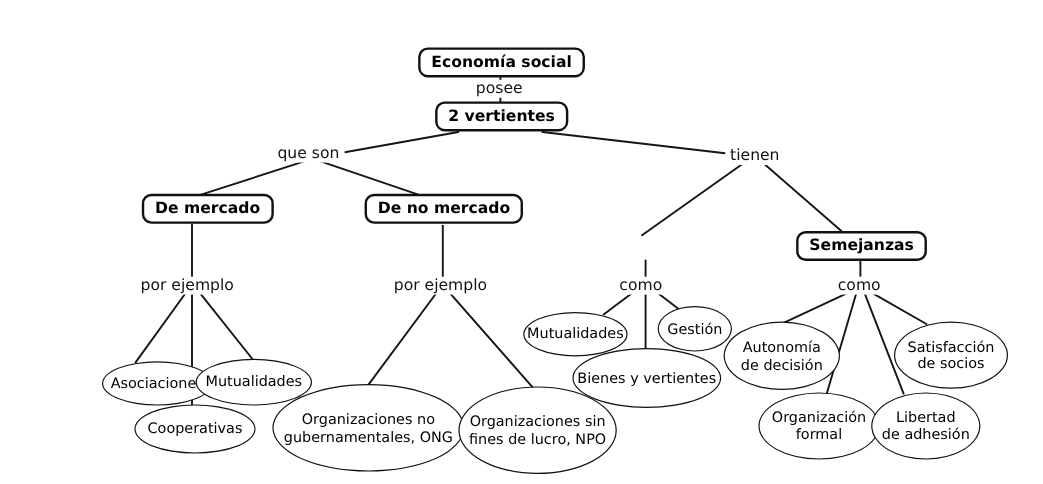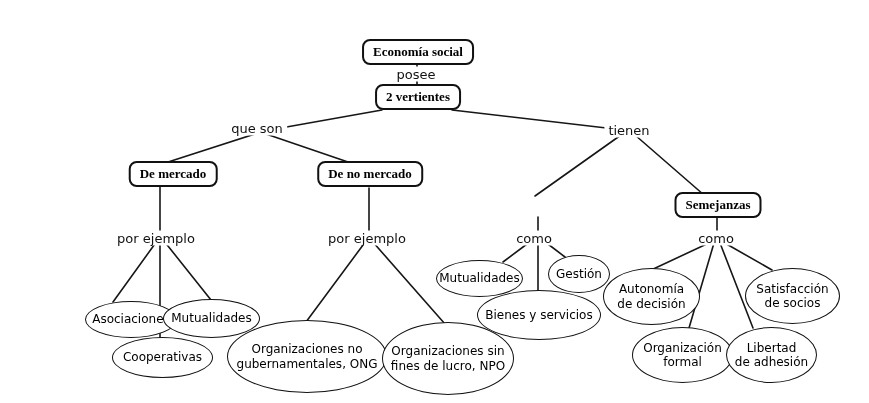--- a/index.html
+++ b/index.html
@@ -27,21 +27,20 @@
     transform: translate(-50%, -50%);
     background: #ffffff;
     border: 2px solid #111111;
     border-radius: 8px;
     padding: 3px 9px;
     font-size: 13px;
     font-weight: bold;
     white-space: pre;
     text-align: center;
     z-index: 3;
-    font-family: Liberation Serif, serif;
   }
   .ell {
     position: absolute;
     background: #ffffff;
     border: 1.5px solid #111111;
     border-radius: 50%;
     display: flex;
     align-items: center;
     justify-content: center;
     text-align: center;
@@ -106,21 +105,21 @@
 
   <div class="ell" style="left:85px;  top:301px; width:90px;  height:35px">Asociaciones</div>
   <div class="ell" style="left:163px; top:299px; width:95px;  height:37px">Mutualidades</div>
   <div class="ell" style="left:112px; top:337px; width:99px;  height:39px">Cooperativas</div>
   <div class="ell" style="left:227px; top:320px; width:158px; height:71px">Organizaciones no
 gubernamentales, ONG</div>
   <div class="ell" style="left:382px; top:322px; width:130px; height:71px">Organizaciones sin
 fines de lucro, NPO</div>
   <div class="ell" style="left:436px; top:260px; width:85px;  height:35px">Mutualidades</div>
   <div class="ell" style="left:548px; top:255px; width:60px;  height:36px">Gestión</div>
-  <div class="ell" style="left:477px; top:290px; width:122px; height:48px">Bienes y servicios</div>
+  <div class="ell" style="left:477px; top:290px; width:122px; height:48px">Bienes y vertientes</div>
   <div class="ell" style="left:603px; top:268px; width:95px;  height:55px">Autonomía
 de decisión</div>
   <div class="ell" style="left:745px; top:268px; width:93px;  height:54px">Satisfacción
 de socios</div>
   <div class="ell" style="left:632px; top:327px; width:99px;  height:54px">Organización
 formal</div>
   <div class="ell" style="left:726px; top:327px; width:89px;  height:54px">Libertad
 de adhesión</div>
 
 </div>

